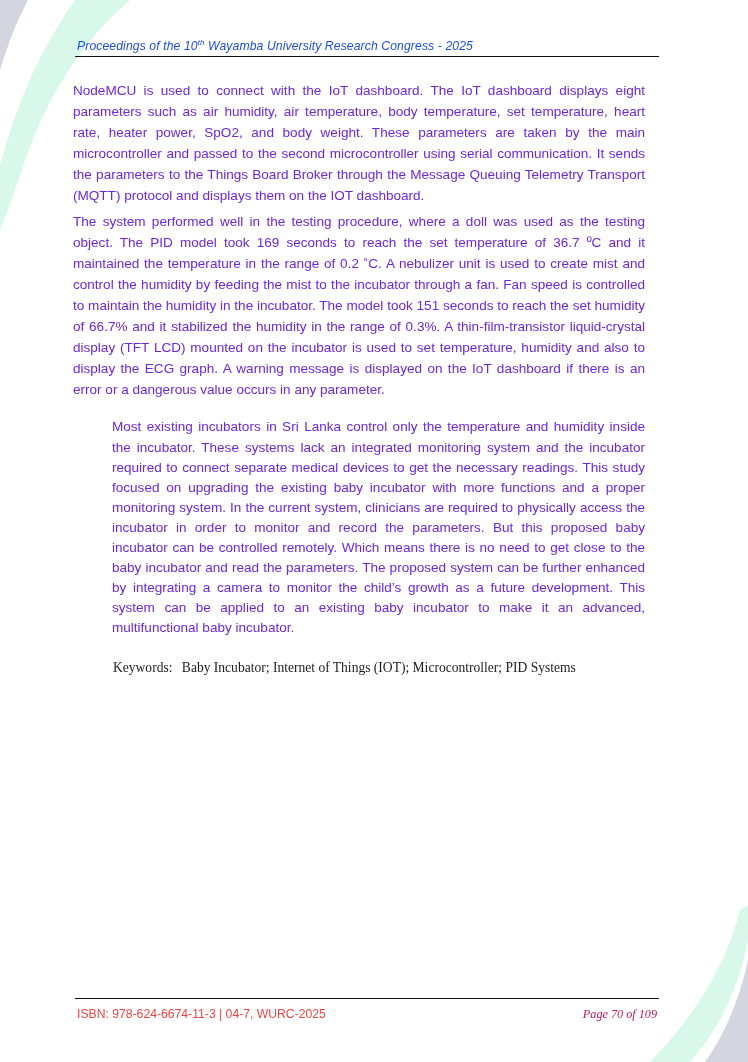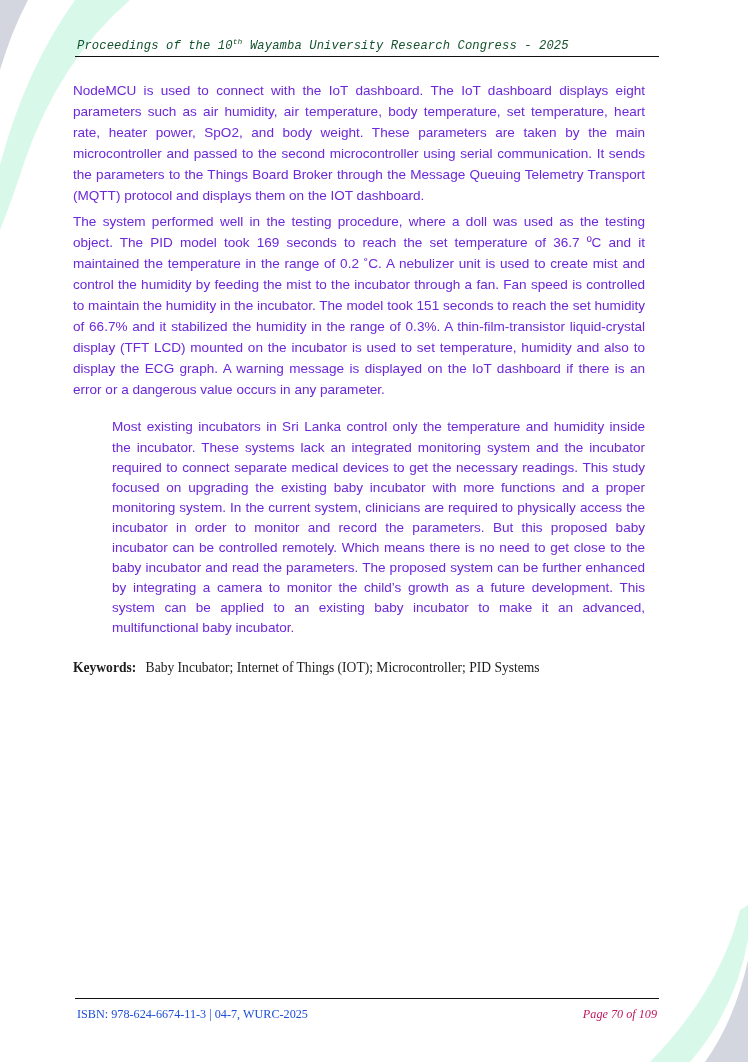--- a/index.html
+++ b/index.html
@@ -26,24 +26,24 @@
     }
     .header {
       position: absolute;
       left: 75px;
       top: 36px;
       width: 584px;
       height: 20px;
       border-bottom: 1.6px solid #111;
     }
     .header-text {
-      font-family: Liberation Mono, monospace;
+      font-family: Liberation Sans, sans-serif;
       font-style: italic;
       font-size: 12.2px;
-      color: #14532d;
+      color: #1d4ed8;
       letter-spacing: 0.1px;
       white-space: nowrap;
       position: absolute;
       left: 2px;
       top: 3px;
     }
     .header-text sup {
       font-size: 8px;
       vertical-align: 5px;
       line-height: 0;
@@ -67,38 +67,39 @@
     .para.p3 { margin-top: 17px; line-height: 20.1px; margin-left: 39px; }
     .keywords {
       margin-top: 20px;
       font-family: "Liberation Serif", serif;
       font-size: 13.55px;
       line-height: 20px;
       color: #1c1c1c;
       white-space: nowrap;
     }
     .kw-label {
-      font-weight: bold;
+      font-weight: normal;
       margin-right: 6px;
+      margin-left: 40px;
     }
     .footer {
       position: absolute;
       left: 75px;
       top: 998px;
       width: 584px;
       border-top: 1.6px solid #111;
       height: 26px;
     }
     .footer-left {
       position: absolute;
       left: 2px;
       top: 8px;
-      font-family: Liberation Serif, serif;
+      font-family: Liberation Sans, sans-serif;
       font-size: 12.2px;
-      color: #1d4ed8;
+      color: #ef4444;
       white-space: nowrap;
     }
     .footer-right {
       position: absolute;
       right: 2px;
       top: 8px;
       font-family: "Liberation Serif", serif;
       font-style: italic;
       font-size: 12.2px;
       color: #be185d;

